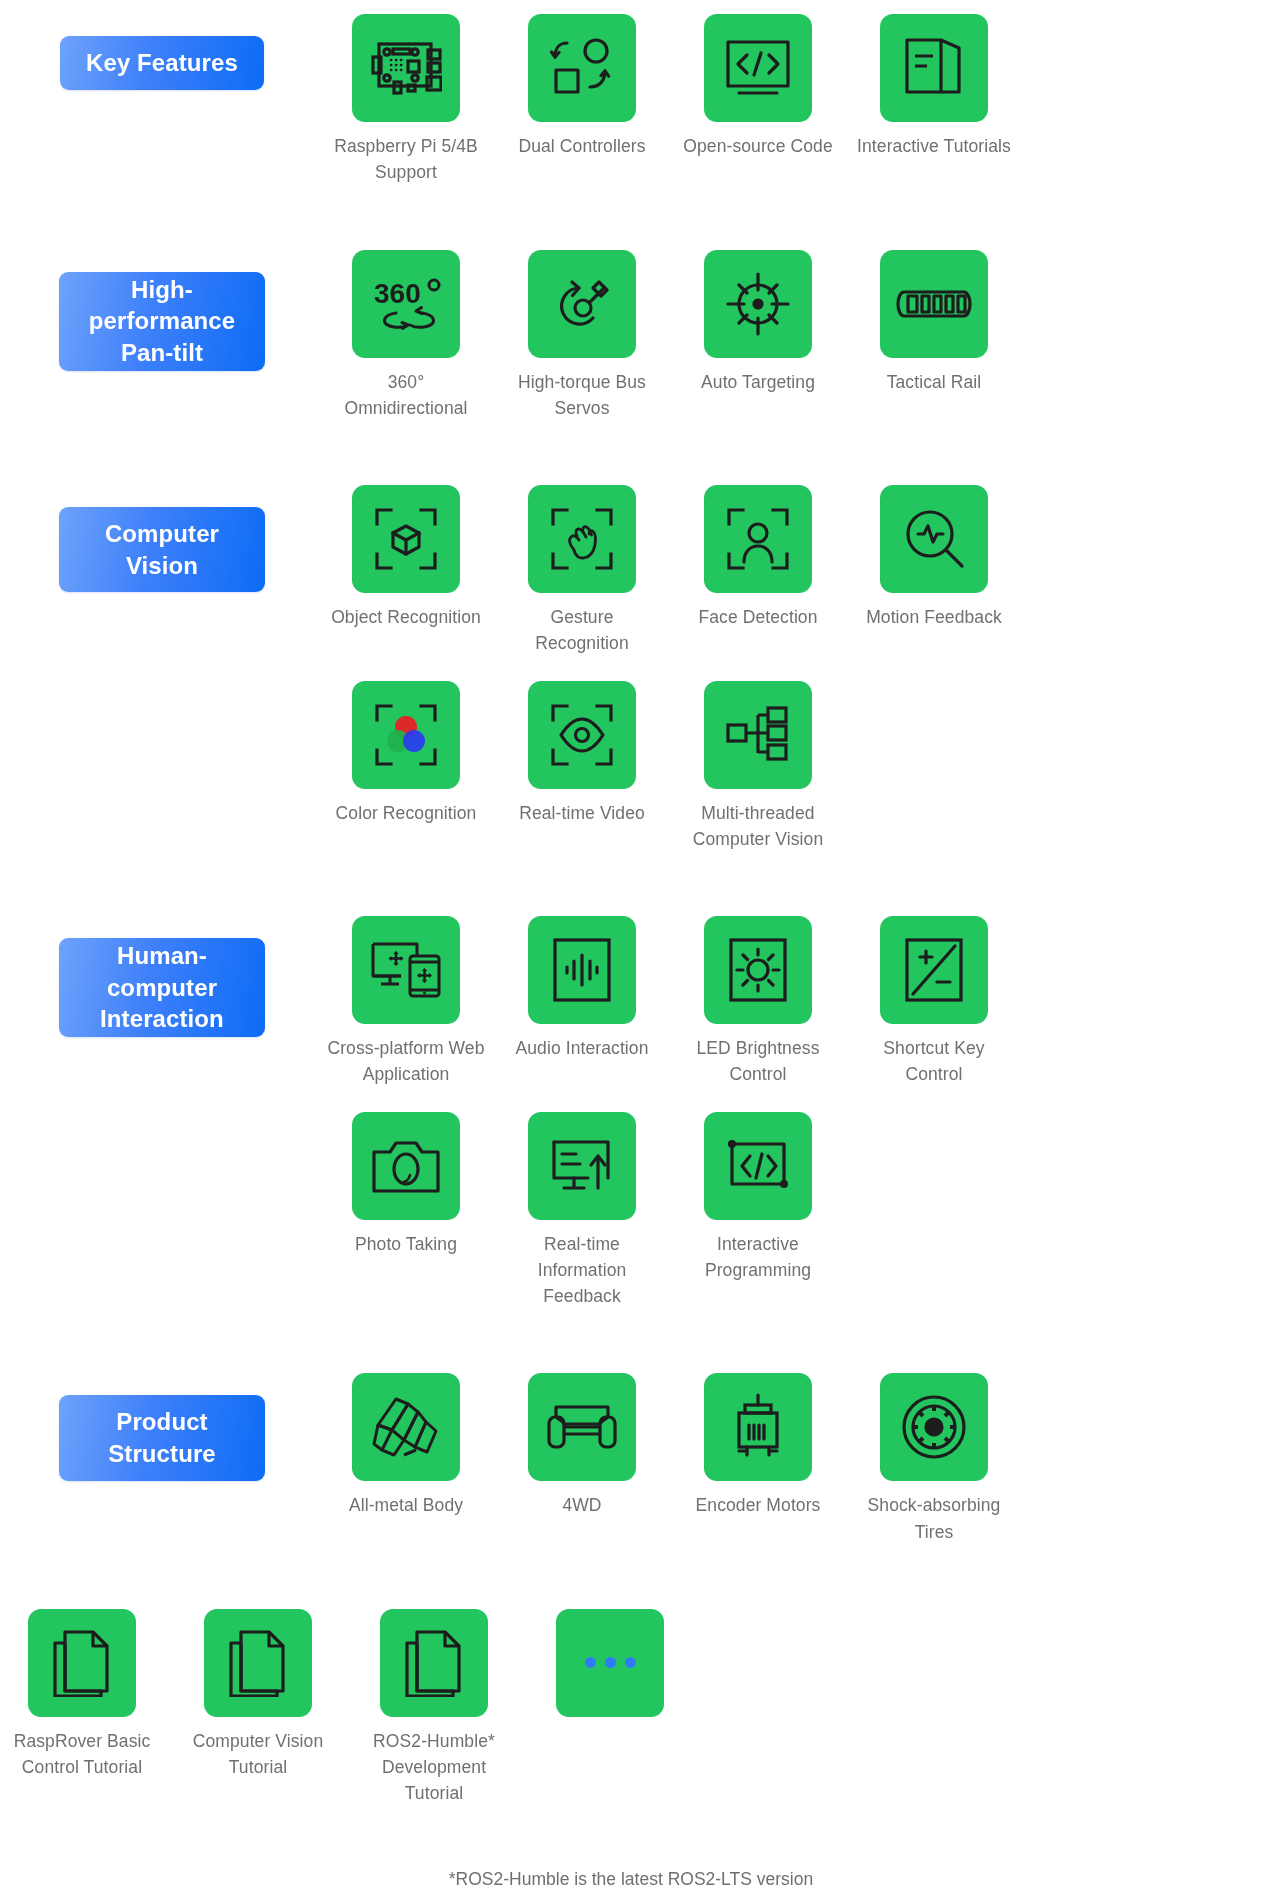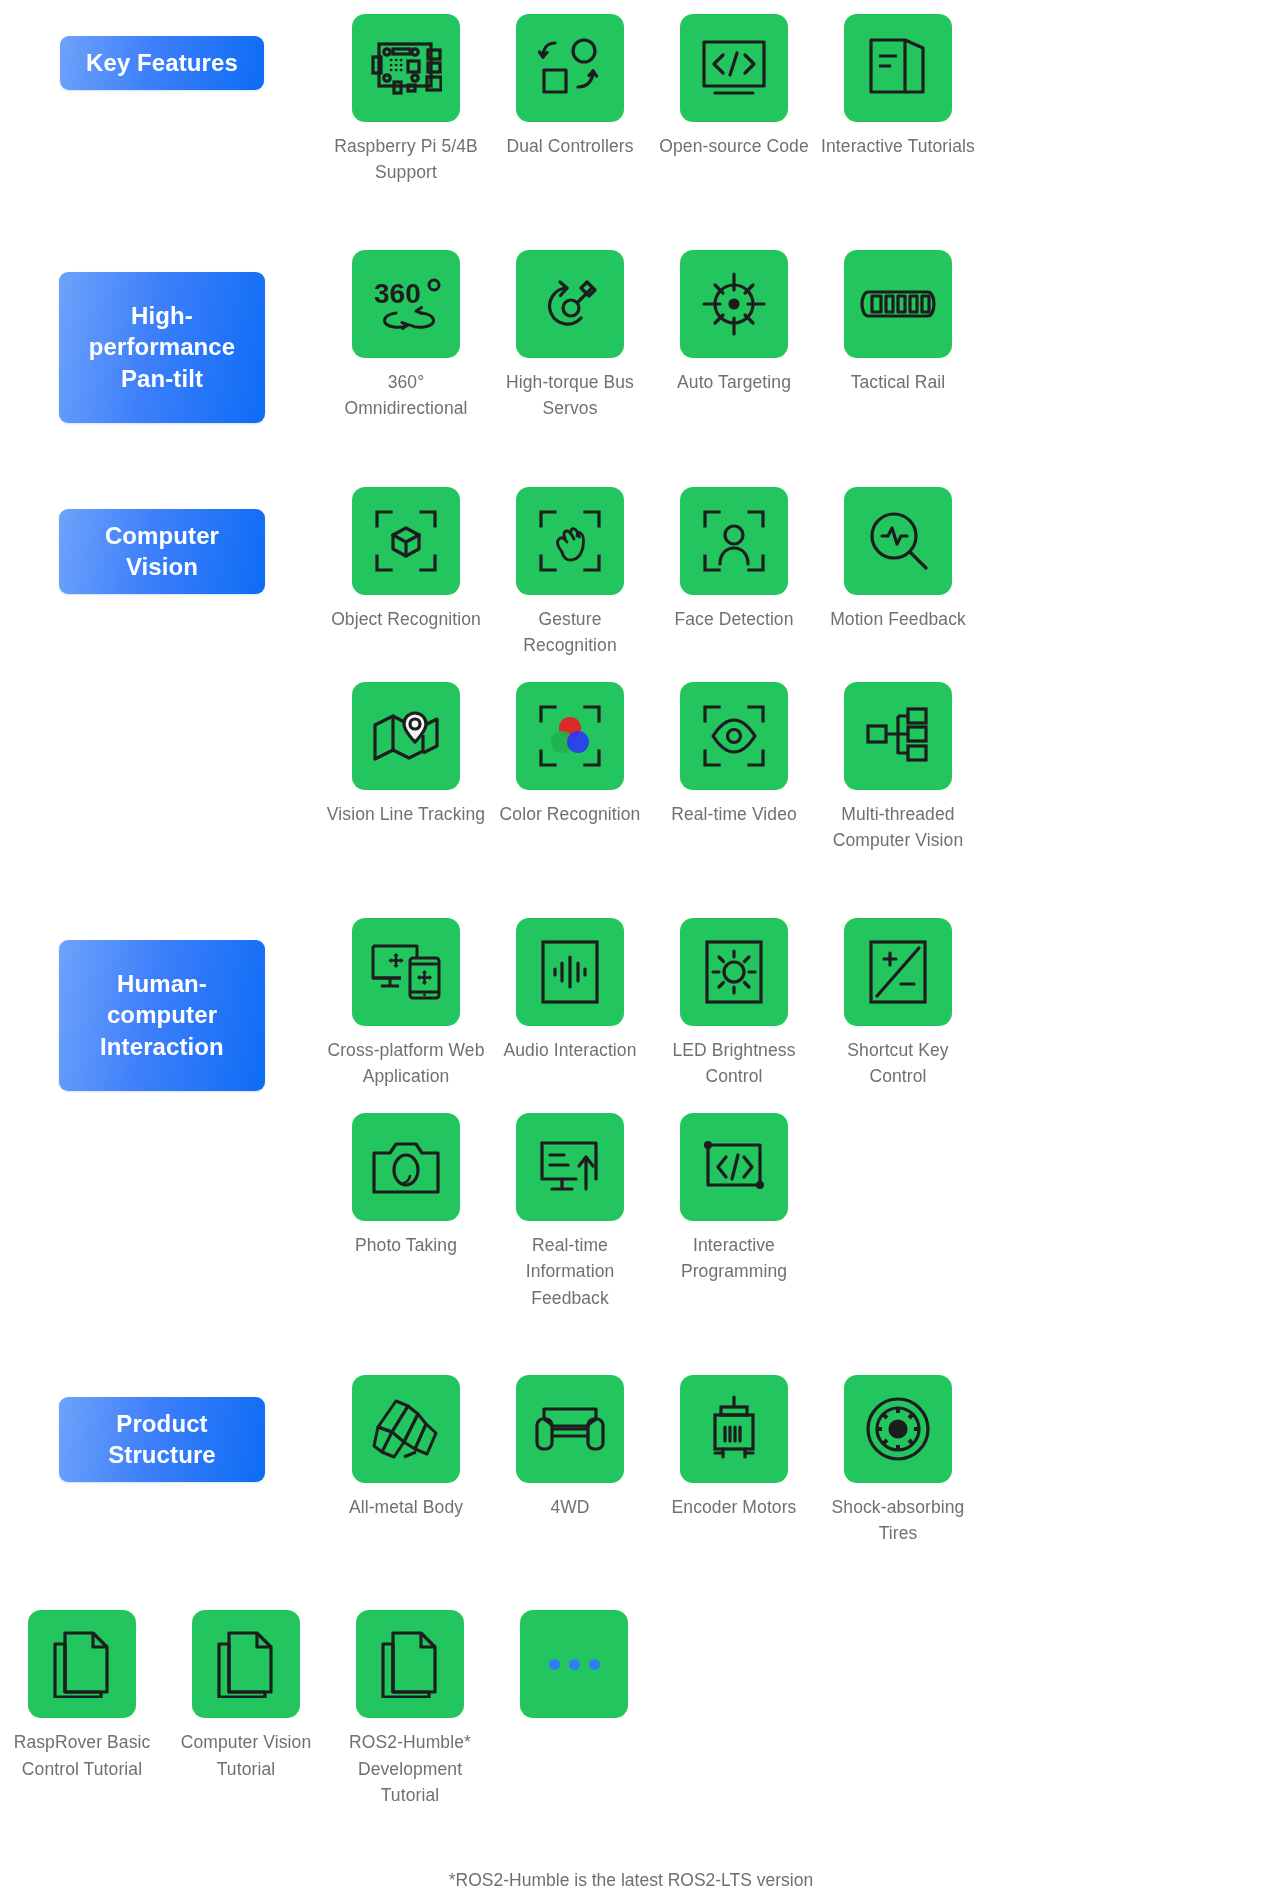--- a/index.html
+++ b/index.html
@@ -37,32 +37,32 @@
     border-radius: 9px;
     background: linear-gradient(100deg, #6ea3fb 0%, #3d7ffa 45%, #0d6cf5 100%);
     color: #ffffff;
     font-size: 24px;
     font-weight: 700;
     text-align: center;
     line-height: 1.32;
     letter-spacing: .1px;
     box-shadow: 0 1px 2px rgba(40,90,200,.18);
   }
-  .badge.two-line { padding: 28px 12px; }
+  .badge.two-line { padding: 2px 12px; }
 
   .items-col {
     flex: 1 1 auto;
     display: flex;
     flex-direction: column;
   }
 
   .grid {
     display: grid;
     grid-template-columns: repeat(4, 164px);
-    column-gap: 0px;
+    column-gap: 12px;
     justify-content: start;
   }
 
   .cell {
     width: 164px;
     display: flex;
     flex-direction: column;
     align-items: center;
   }
 
@@ -306,33 +306,20 @@
               <path d="M17 28 h6 l4 -8 l5 16 l4 -8 h6"></path>
             </svg>
           </div>
           <div class="cap">Motion Feedback</div>
         </div>
       </div>
 
       <div class="row-gap-sm"></div>
 
       <div class="grid">
-        <div class="cell">
-          <div class="tile">
-            <svg width="68" height="58" viewBox="0 0 68 58" fill="none" stroke="#1d1d1d" stroke-width="3.2" stroke-linejoin="round">
-              <path d="M3 18 l18 -9 v34 l-18 9 z"></path>
-              <path d="M21 9 l15 8"></path>
-              <path d="M21 43 l16 8 l14 -7 v-16"></path>
-              <path d="M51 46 l14 -7 V12 l-14 7"></path>
-              <path d="M43 6 a11 11 0 0 1 11 11 c0 7 -11 18 -11 18 c0 0 -11 -11 -11 -18 a11 11 0 0 1 11 -11 z" fill="#f5f5f5"></path>
-              <circle cx="43" cy="17" r="5"></circle>
-            </svg>
-          </div>
-          <div class="cap">Vision Line Tracking</div>
-        </div>
 
         <div class="cell">
           <div class="tile">
             <svg width="66" height="66" viewBox="0 0 66 66" fill="none" stroke="#1d1d1d" stroke-width="3.2" stroke-linecap="square">
               <path d="M4 18 V4 h14 M48 4 h14 v14 M62 48 v14 h-14 M18 62 H4 V48"></path>
               <g stroke="none">
                 <circle cx="33" cy="25" r="11" fill="#ee1b24" opacity="0.92"></circle>
                 <circle cx="25" cy="39" r="11" fill="#22b14c" opacity="0.92"></circle>
                 <circle cx="41" cy="39" r="11" fill="#2b38f5" opacity="0.9"></circle>
               </g>

